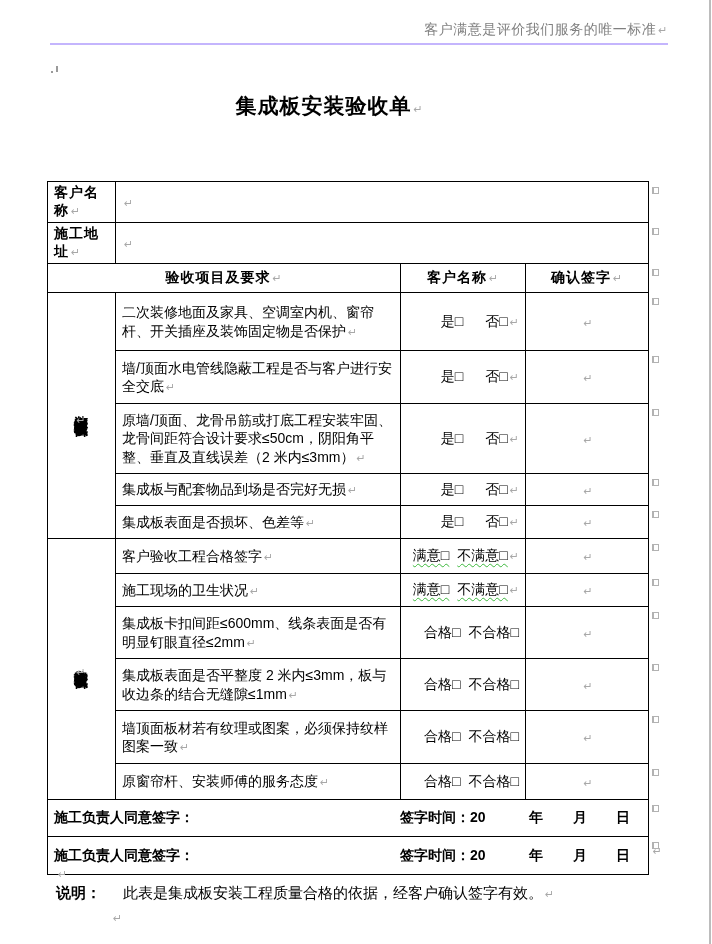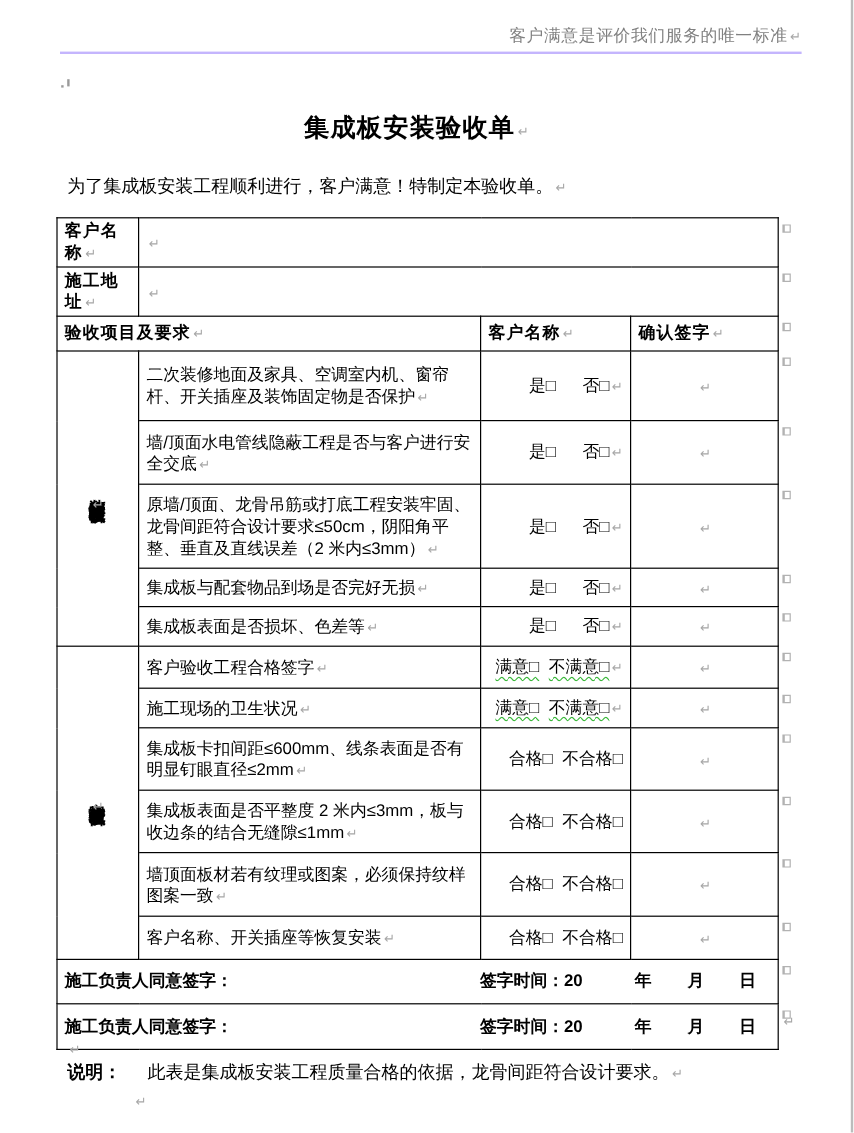--- a/index.html
+++ b/index.html
@@ -16,35 +16,35 @@
     position:absolute; top:21px; left:50px; width:618px;
     text-align:right; color:#808080; font-size:14px;
     border-bottom:2px solid #c4b5fd; padding-bottom:4px; letter-spacing:0.5px;
   }
   .en { color:#a8a8a8; font-size:11px; margin-left:2px; font-weight:normal; }
   .stray { position:absolute; top:66px; left:51px; width:7px; height:7px; }
   .stray i { position:absolute; left:0; bottom:0; width:2px; height:2px; background:#9a9a9a; }
   .stray b { position:absolute; right:0; top:0; width:2px; height:6px; background:#9a9a9a; }
 
   .title {
-    position:absolute; top:92px; left:47px; width:601px; text-align:center;
+    position:absolute; top:92px; left:29px; width:601px; text-align:center;
     font-size:21px; font-weight:bold; letter-spacing:1px;
   }
   .intro { position:absolute; top:146px; left:56px; font-size:15px; }
 
   
   table.acc { position:absolute; left:47px; top:181px; width:601px;
     border-collapse:collapse; table-layout:fixed; }
   table.acc td { border:1px solid #000; vertical-align:middle; font-size:14px;
     padding:2px 6px; position:relative; }
   td.re::after { content:""; position:absolute; right:-11px; top:5px;
     width:4px; height:5px; border:1px solid #b2b2b2; border-left-width:2px; }
   td.lab { font-weight:bold; padding-left:8px; letter-spacing:1px;margin-left:16px; }
   td.val { padding-left:12px; }
-  td.hcell { font-weight:bold; text-align:left; letter-spacing:1px; }
+  td.hcell { font-weight:bold; text-align:center; letter-spacing:1px; }
   td.vert {
     writing-mode:vertical-lr; text-orientation:upright;
     font-weight:bold; text-align:center; font-size:14px; line-height:1;
     letter-spacing:1px; padding:4px 0;
   }
   td.item { padding:3px 8px 3px 10px; line-height:1.32; }
   td.op { text-align:right; padding:2px 2px; white-space:nowrap; }
   td.op .g1 { margin-right:22px; }   
   td.op .g2 { margin-right:8px; }    
   .wavy {
@@ -72,21 +72,20 @@
 
   <div class="hdr-note"><span>客户满意是评价我们服务的唯一标准</span><span class="en">↵</span></div>
 
   <div class="stray">
       <i></i>
       <b></b>
     </div>
 
   <div class="title"><span>集成板安装验收单</span><span class="en">↵</span></div>
 
-  <div class="intro"><span>为了集成板安装工程顺利进行，客户满意！特制定本验收单。</span><span class="en">↵</span></div>
 
   <table class="acc">
     <colgroup>
         <col style="width:68px">
         <col style="width:285px">
         <col style="width:125px">
         <col style="width:123px">
       </colgroup>
 
     <tbody>
@@ -152,21 +151,21 @@
       <td class="item"><span>集成板表面是否平整度 2 米内≤3mm，板与收边条的结合无缝隙≤1mm</span><span class="en">↵</span></td>
       <td class="op"><span class="g2">合格□</span><span>不合格□</span></td>
       <td class="sign re"><span class="en">↵</span></td>
     </tr>
     <tr style="height:53px">
       <td class="item"><span>墙顶面板材若有纹理或图案，必须保持纹样图案一致</span><span class="en">↵</span></td>
       <td class="op"><span class="g2">合格□</span><span>不合格□</span></td>
       <td class="sign re"><span class="en">↵</span></td>
     </tr>
     <tr style="height:36px">
-      <td class="item"><span>客户名称、开关插座等恢复安装</span><span class="en">↵</span></td>
+      <td class="item"><span>原窗帘杆、安装师傅的服务态度</span><span class="en">↵</span></td>
       <td class="op"><span class="g2">合格□</span><span>不合格□</span></td>
       <td class="sign re"><span class="en">↵</span></td>
     </tr>
 
     <tr style="height:37px">
       <td class="signoff re" colspan="4">
         <span>施工负责人同意签字：</span>
         <span class="t-time">签字时间：20</span>
         <span class="t-y">年</span>
         <span class="t-m">月</span>
@@ -182,17 +181,17 @@
         <span class="t-d">日</span>
         <span class="en" style="position:absolute; right:-14px; top:8px;">↵</span>
       </td>
     </tr>
   </tbody>
     </table>
 
   <div class="pilcrow-a">↵</div>
 
   <div class="note">
-    <span class="nlab">说明：</span><span>此表是集成板安装工程质量合格的依据，龙骨间距符合设计要求。</span><span class="en">↵</span>
+    <span class="nlab">说明：</span><span>此表是集成板安装工程质量合格的依据，经客户确认签字有效。</span><span class="en">↵</span>
   </div>
 
   <div class="pilcrow-b">↵</div>
 </div>
 
 </body></html>

